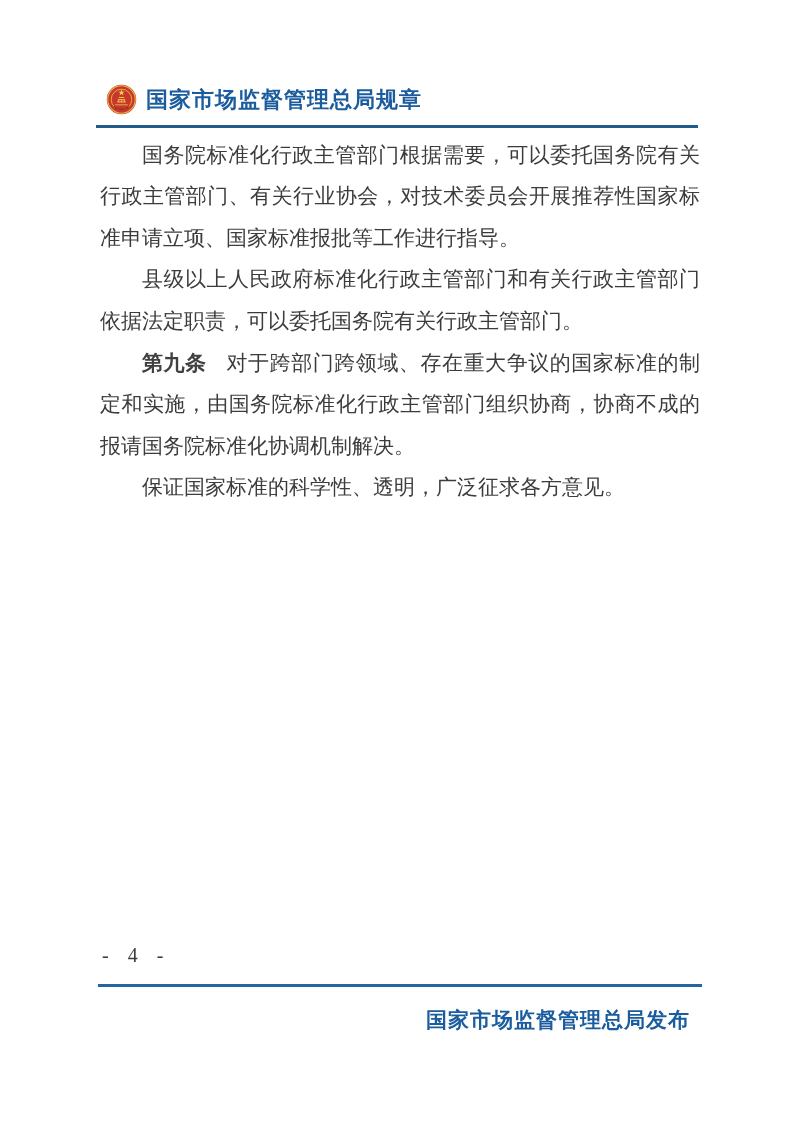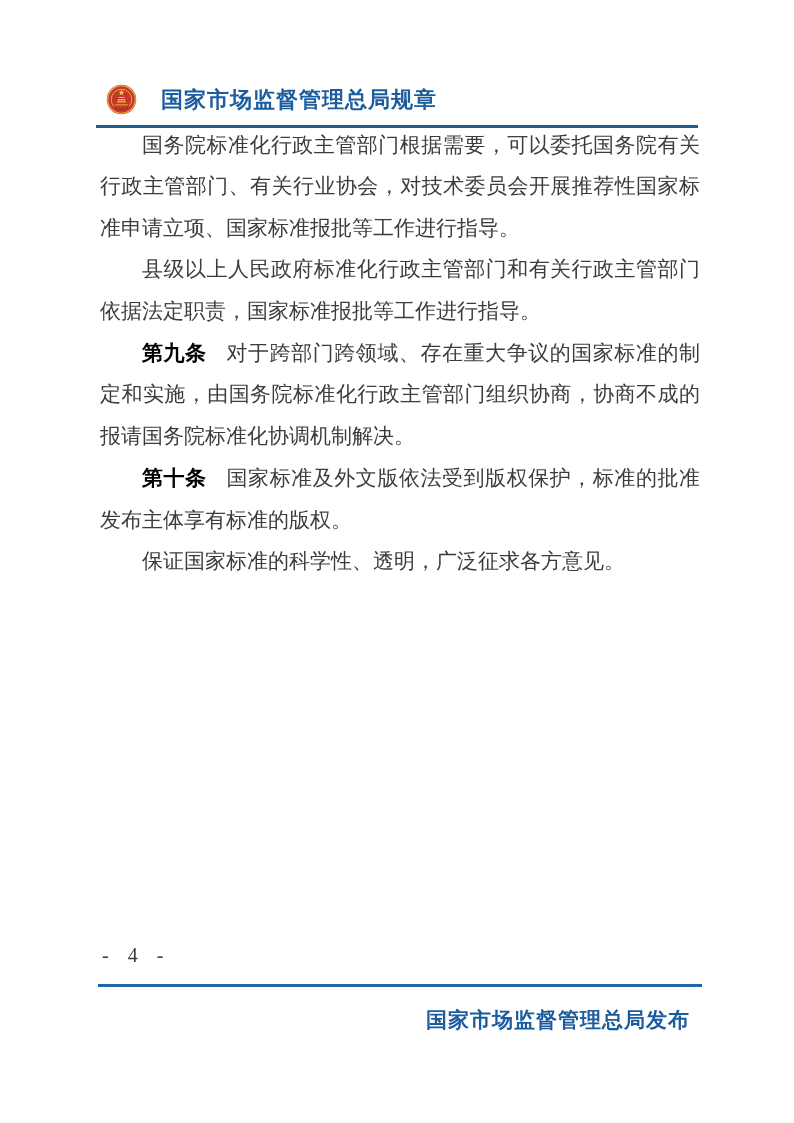--- a/index.html
+++ b/index.html
@@ -14,21 +14,21 @@
     background: #ffffff;
     overflow: hidden;
     font-family: "Liberation Serif", serif;
   }
   .header-row {
     position: absolute;
     top: 84px;
     left: 106px;
     display: flex;
     align-items: center;
-    gap: 24px;
+    gap: 9px;
     justify-content: center;
   }
   .emblem {
     width: 31px;
     height: 31px;
     display: inline-block;
     flex: 0 0 auto;
   }
   .header-title {
     margin: 0;
@@ -42,37 +42,37 @@
   .header-rule {
     position: absolute;
     top: 125px;
     left: 96px;
     width: 602px;
     height: 3px;
     background: var(--header-rule, #1F5C8B);
   }
   .doc-body {
     position: absolute;
-    top: 125px;
+    top: 135px;
     left: 100px;
     width: 600px;
   }
   .para {
     margin: 0;
     font-size: 21px;
     line-height: 41.4px;
     color: var(--body-text, #3C3C3C);
     text-align: justify;
     text-indent: 2em;
     font-family: "Liberation Serif", serif;
   }
   .term {
     font-family: "Liberation Sans", sans-serif;
     font-weight: bold;
-    color: #000000;
+    color: #404040;
     margin-right: 0.95em;
   }
   .page-number {
     position: absolute;
     top: 944px;
     left: 102px;
     font-size: 20px;
     color: var(--body-text, #3C3C3C);
     letter-spacing: 6px;
     word-spacing: 2px;
@@ -118,23 +118,22 @@
         <path d="M13 18.5 v-2.3 M16 18.5 v-2.3 M19 18.5 v-2.3" stroke="#F5D04C" stroke-width="0.7"></path>
       </svg>
     </span>
     <h1 class="header-title">国家市场监督管理总局规章</h1>
   </div>
 
   <div class="header-rule"></div>
 
   <main class="doc-body" id="body-paragraphs">
       <p class="para"><span>国务院标准化行政主管部门根据需要，可以委托国务院有关行政主管部门、有关行业协会，对技术委员会开展推荐性国家标准申请立项、国家标准报批等工作进行指导。</span></p>
-      <p class="para"><span>县级以上人民政府标准化行政主管部门和有关行政主管部门依据法定职责，国家标准报批等工作进行指导。</span></p>
+      <p class="para"><span>县级以上人民政府标准化行政主管部门和有关行政主管部门依据法定职责，可以委托国务院有关行政主管部门。</span></p>
       <p class="para"><b class="term">第九条</b><span>对于跨部门跨领域、存在重大争议的国家标准的制定和实施，由国务院标准化行政主管部门组织协商，协商不成的报请国务院标准化协调机制解决。</span></p>
-      <p class="para"><b class="term">第十条</b><span>国家标准及外文版依法受到版权保护，标准的批准发布主体享有标准的版权。</span></p>
       <p class="para"><span>保证国家标准的科学性、透明，广泛征求各方意见。</span></p>
     </main>
 
   <div class="page-number">- 4 -</div>
 
   <div class="footer-rule"></div>
 
   <div class="publisher">国家市场监督管理总局发布</div>
 
 </div>

